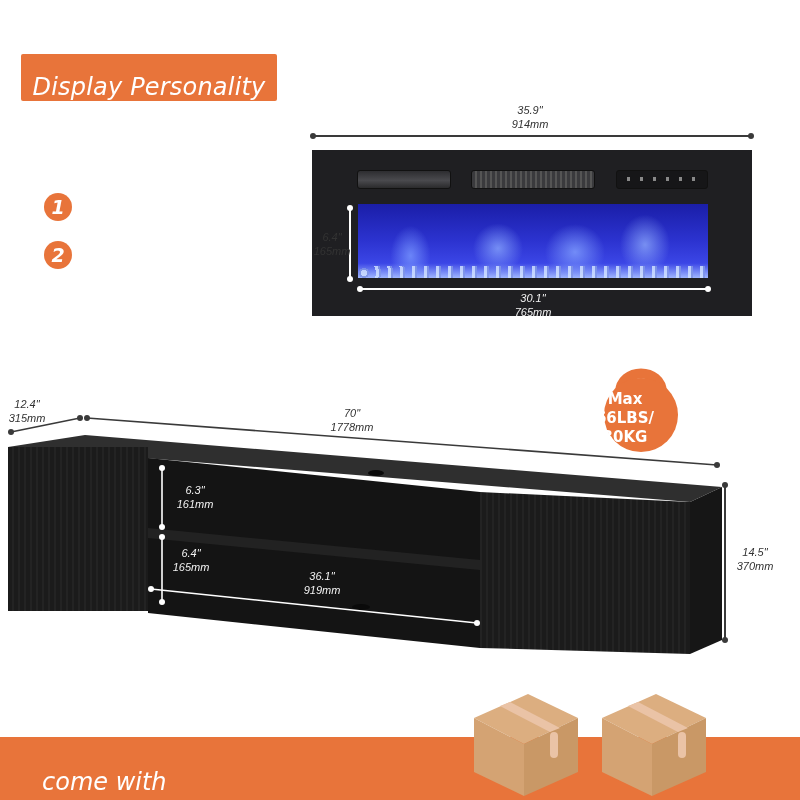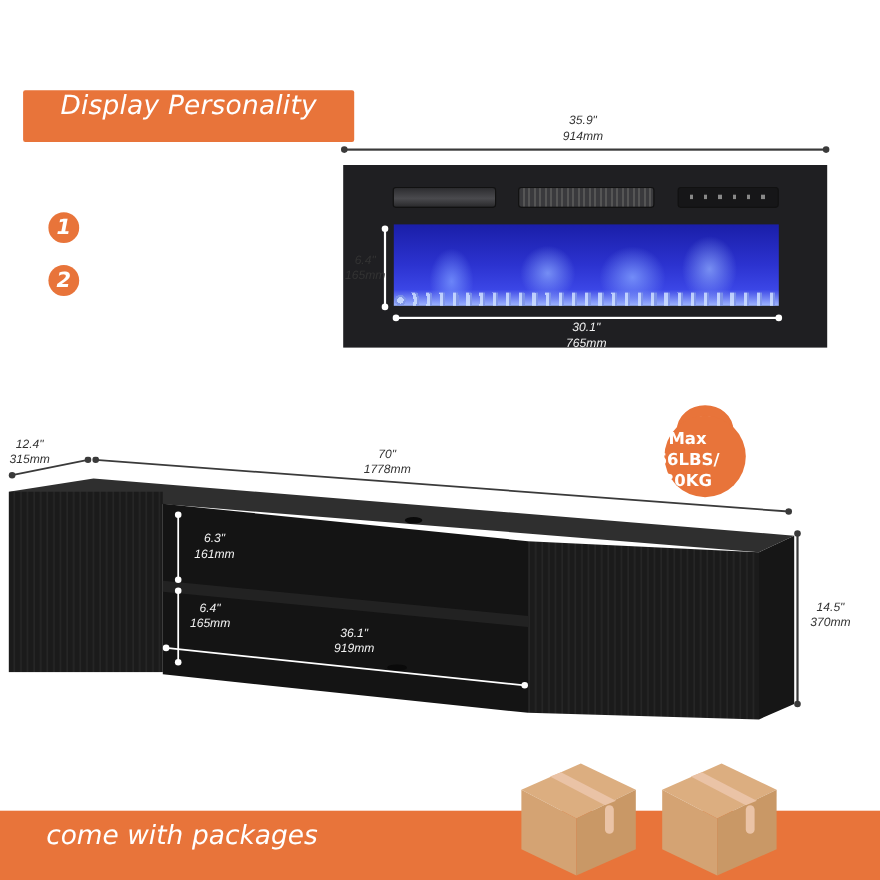--- a/index.html
+++ b/index.html
@@ -3,23 +3,23 @@
   <meta charset="utf-8">
   <style>
     html, body { margin: 0; padding: 0; }
     body {
       width: 800px; height: 800px; position: relative; overflow: hidden;
       background: #ffffff;
       font-family: "Liberation Sans", "DejaVu Sans", sans-serif;
     }
     .abs { position: absolute; }
     .title-banner {
-      left: 21px; top: 54px; width: 301px; height: 47px;
+      left: 21px; top: 54px; width: 256px; height: 47px;
       background: #e8743a; border-radius: 2px;
-      display: flex; align-items: flex-start; justify-content: center; margin-top: 28px;
+      display: flex; align-items: flex-end; justify-content: center;
     }
     .title-banner span {
       color: #ffffff; font-style: italic; font-size: 24px; letter-spacing: 0.2px;
       font-family: "DejaVu Sans", sans-serif;
     }
     .feature {
       display: flex; align-items: center; gap: 8px;
     }
     .feature .num {
       width: 28px; height: 28px; border-radius: 50%; background: #e8743a;
@@ -64,21 +64,21 @@
     }
     .weight-text {
       left: 582px; top: 390px; width: 86px; text-align: center;
       color: #fff; font-weight: bold; font-size: 15px; line-height: 19px;
       font-family: "DejaVu Sans", sans-serif;
     }
     .bottom-bar {
       left: 0; top: 737px; width: 800px; height: 63px; background: #e8743a;
     }
     .bottom-text {
-      left: 42px; top: 745px; color: #fff; font-style: italic;
+      left: 42px; top: 768px; color: #fff; font-style: italic;
       font-family: "DejaVu Sans", sans-serif; font-size: 24px;
       display: flex; align-items: baseline; gap: 8px; white-space: nowrap;
     }
     .bottom-text .big { font-size: 38px; }
   </style>
 </head>
 <body>
 
 <div class="abs title-banner">
   <span>Display Personality</span>
@@ -201,21 +201,20 @@
 </svg>
 <div class="abs weight-text">
   <div>Max</div>
   <div>66LBS/</div>
   <div>30KG</div>
 </div>
 
 <div class="abs bottom-bar"></div>
 <div class="abs bottom-text">
   <span>come with</span>
-  <span>packages</span>
 </div>
 
 <svg class="abs" style="left:470px; top:690px;" width="110" height="110" viewBox="0 0 110 110">
   <polygon points="4,28 58,4 108,28 54,54" fill="#dcae80"></polygon>
   <polygon points="4,28 54,54 54,106 4,82" fill="#d4a373"></polygon>
   <polygon points="54,54 108,28 108,82 54,106" fill="#c99866"></polygon>
   <polygon points="30,16 40,12 90,38 80,42" fill="#eac3a6"></polygon>
   <rect x="80" y="42" width="8" height="26" rx="4" fill="#eac3a6"></rect>
 </svg>
 <svg class="abs" style="left:598px; top:690px;" width="110" height="110" viewBox="0 0 110 110">

